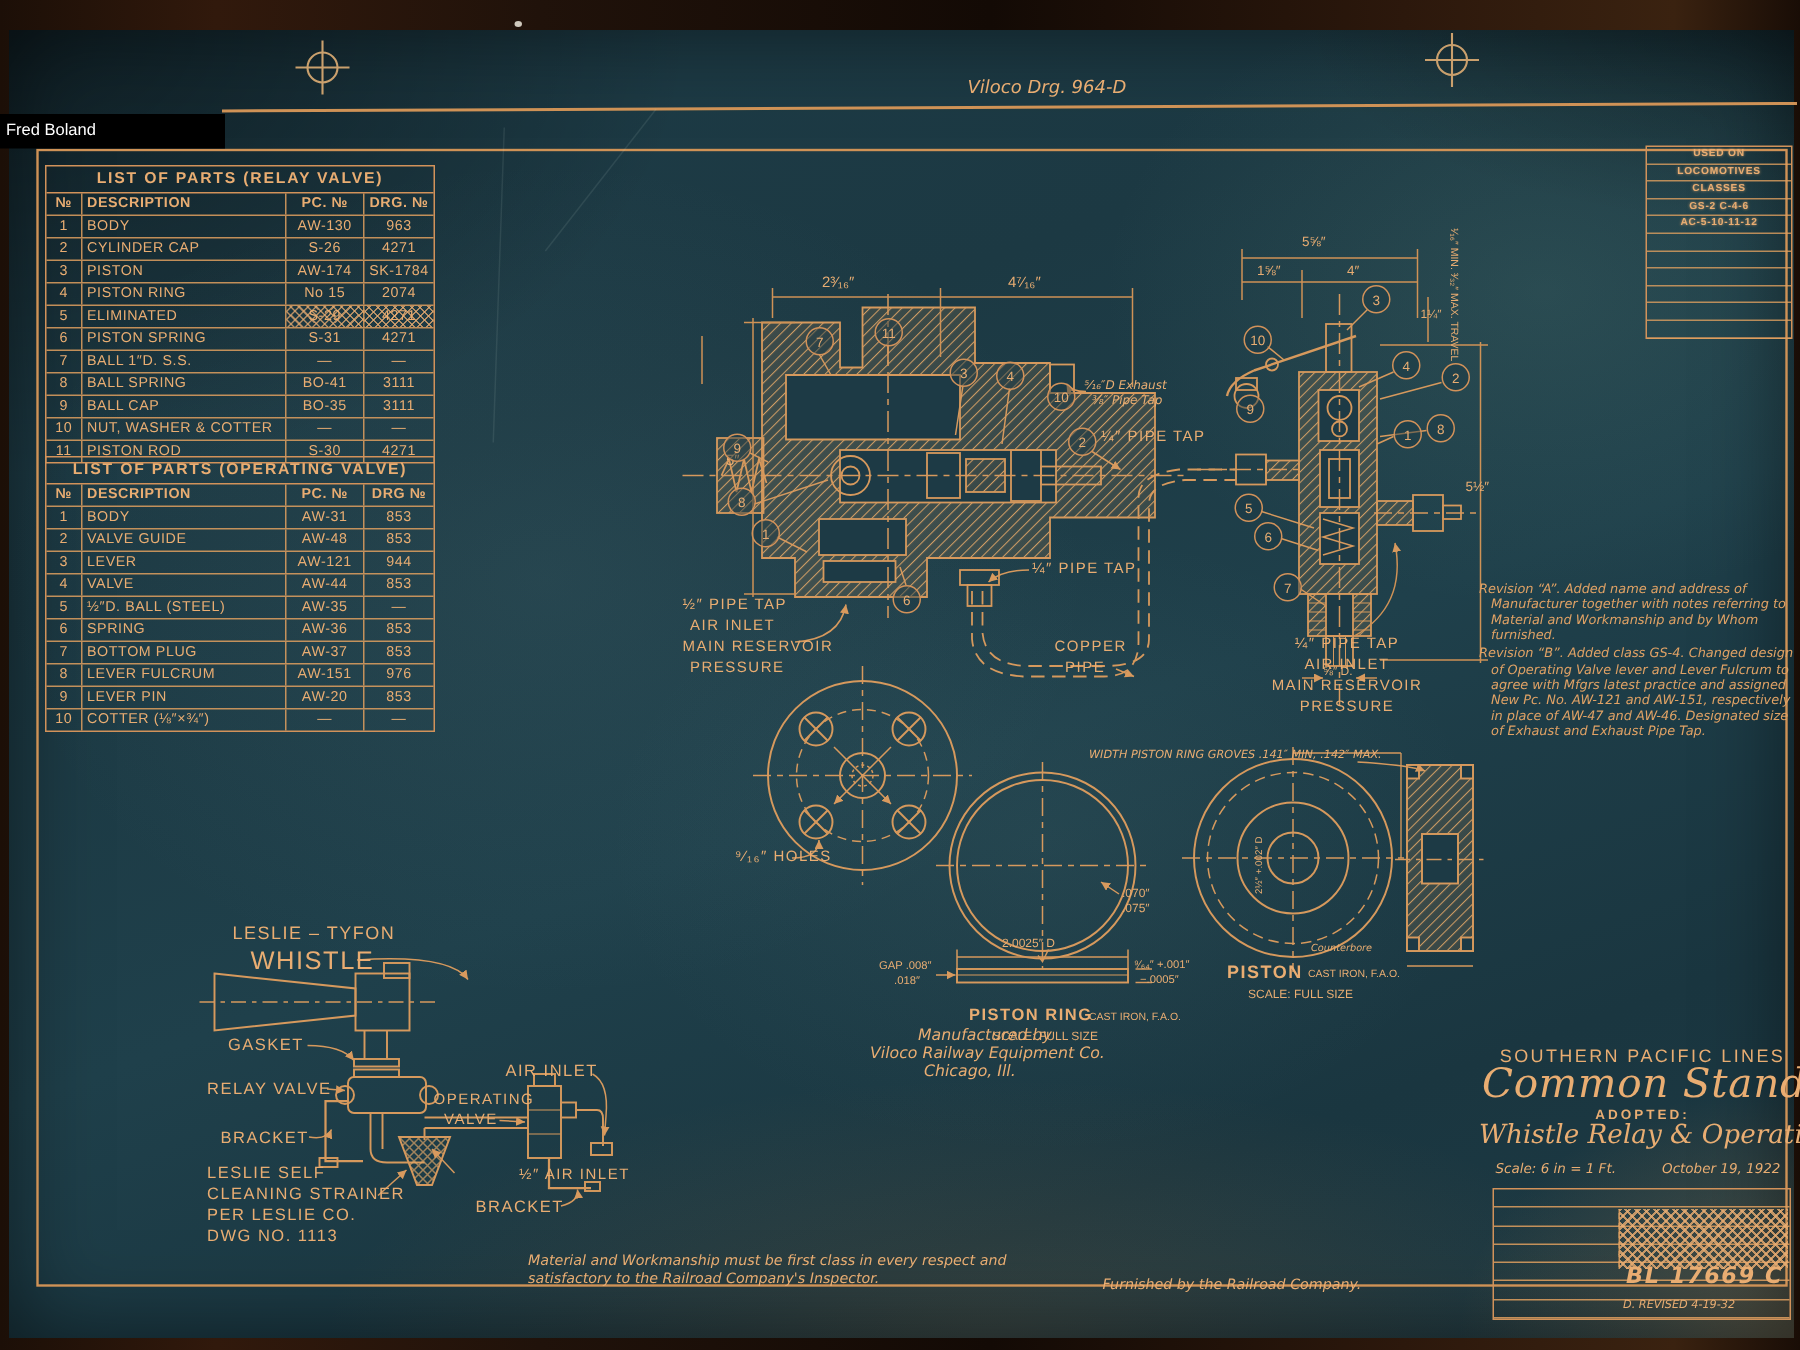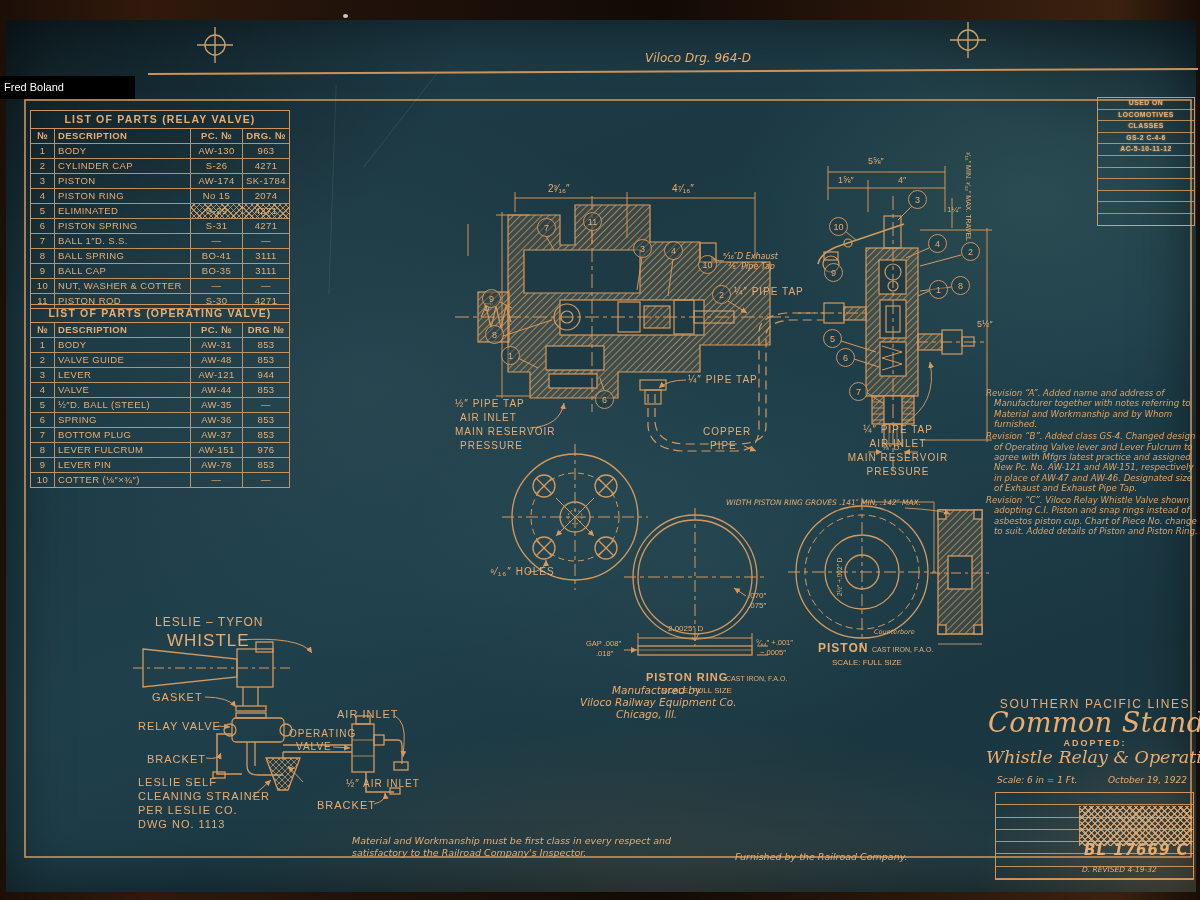--- a/index.html
+++ b/index.html
@@ -25,21 +25,21 @@
       linear-gradient(160deg,#1e3c47 0%, #1c3943 30%, #1f404b 55%, #1a3640 80%, #1d3a44 100%);
     box-shadow: inset 0 0 60px rgba(0,0,0,.55);
   }
   .lines{position:absolute;left:0;top:0;width:1200px;height:900px;}
   .lbl{position:absolute;color:var(--ink2);white-space:nowrap;line-height:1.1;}
   .blk{letter-spacing:1px;}
   .hand{font-family:"DejaVu Sans",sans-serif;font-style:italic;}
   .script{font-family:"DejaVu Serif",serif;font-style:italic;}
   .scratch{position:absolute;background:rgba(210,225,220,.10);}
   .speck{position:absolute;background:#cfc9bd;border-radius:50%;}
-  .credit{position:absolute;left:0;top:76px;width:135px;height:23px;background:#000;
+  .credit{position:absolute;left:0;top:76px;width:150px;height:23px;background:#000;
     color:#fff;font-size:11px;line-height:23px;padding-left:4px;box-sizing:border-box;}
   
   .pt{position:absolute;border:1.6px solid var(--ink);color:var(--ink2);}
   .pt-title{height:17px;line-height:17px;text-align:center;font-size:10.5px;font-weight:bold;
     letter-spacing:1.2px;border-bottom:1.4px solid var(--ink);}
   .pt-row{display:flex;height:14px;line-height:14px;font-size:9.5px;letter-spacing:.4px;}
   .pt-row + .pt-row{border-top:1px solid rgba(224,160,95,.85);}
   .pt-c{padding:0 3px;overflow:hidden;box-sizing:border-box;}
   .c0{width:24px;text-align:center;border-right:1px solid rgba(224,160,95,.85);}
   .c1{flex:1;border-right:1px solid rgba(224,160,95,.85);}
@@ -459,21 +459,21 @@
       </div>
       <div class="pt-row">
         <div class="pt-c c0">8</div>
         <div class="pt-c c1">LEVER FULCRUM</div>
         <div class="pt-c c2">AW-151</div>
         <div class="pt-c c3">976</div>
       </div>
       <div class="pt-row">
         <div class="pt-c c0">9</div>
         <div class="pt-c c1">LEVER PIN</div>
-        <div class="pt-c c2">AW-78</div>
+        <div class="pt-c c2">AW-20</div>
         <div class="pt-c c3">853</div>
       </div>
       <div class="pt-row">
         <div class="pt-c c0">10</div>
         <div class="pt-c c1">COTTER (⅛″×¾″)</div>
         <div class="pt-c c2">—</div>
         <div class="pt-c c3">—</div>
       </div>
     </div>
 
@@ -487,21 +487,20 @@
       <div class="uo-row"></div>
       <div class="uo-row"></div>
       <div class="uo-row"></div>
       <div class="uo-row"></div>
       <div class="uo-row"></div>
     </div>
 
   <div class="rev hand">
     <p>Revision “A”. Added name and address of Manufacturer together with notes referring to Material and Workmanship and by Whom furnished.</p>
     <p>Revision “B”. Added class GS-4. Changed design of Operating Valve lever and Lever Fulcrum to agree with Mfgrs latest practice and assigned New Pc. No. AW-121 and AW-151, respectively in place of AW-47 and AW-46. Designated size of Exhaust and Exhaust Pipe Tap.</p>
-    <p>Revision “C”. Viloco Relay Whistle Valve shown adopting C.I. Piston and snap rings instead of asbestos piston cup. Chart of Piece No. change to suit. Added details of Piston and Piston Ring.</p>
   </div>
 
   <div class="lbl tb-company">SOUTHERN PACIFIC LINES</div>
   <div class="lbl script tb-standard">Common Standard</div>
   <div class="lbl tb-adopted">ADOPTED:</div>
   <div class="lbl script tb-title">Whistle Relay &amp; Operating Valve</div>
   <div class="lbl hand" style="left:997px;top:776px;font-size:9px;">Scale: 6 in = 1 Ft.</div>
   <div class="lbl hand" style="left:1108px;top:776px;font-size:9px;">October 19, 1922</div>
   <div class="br-table">
     <div class="br-row"></div>

